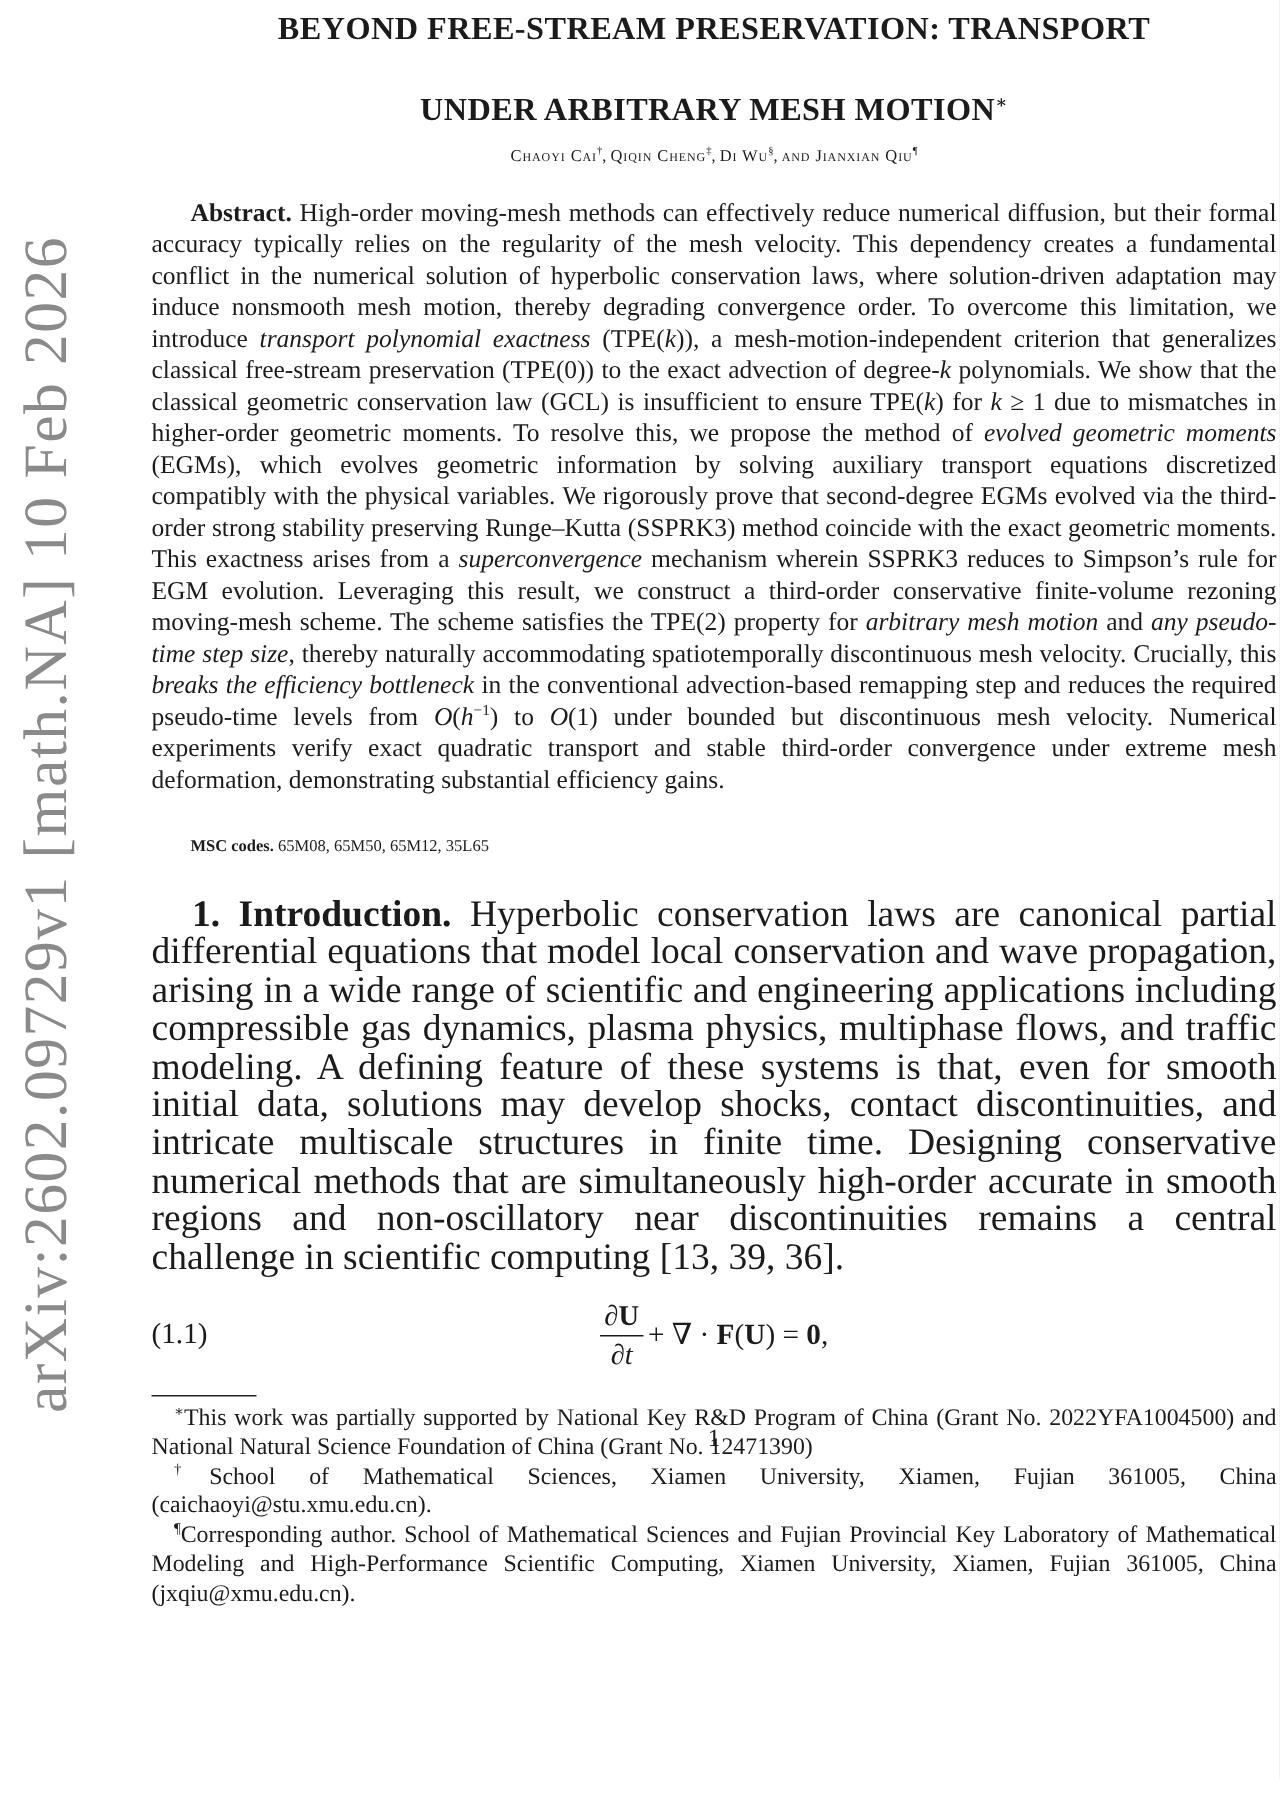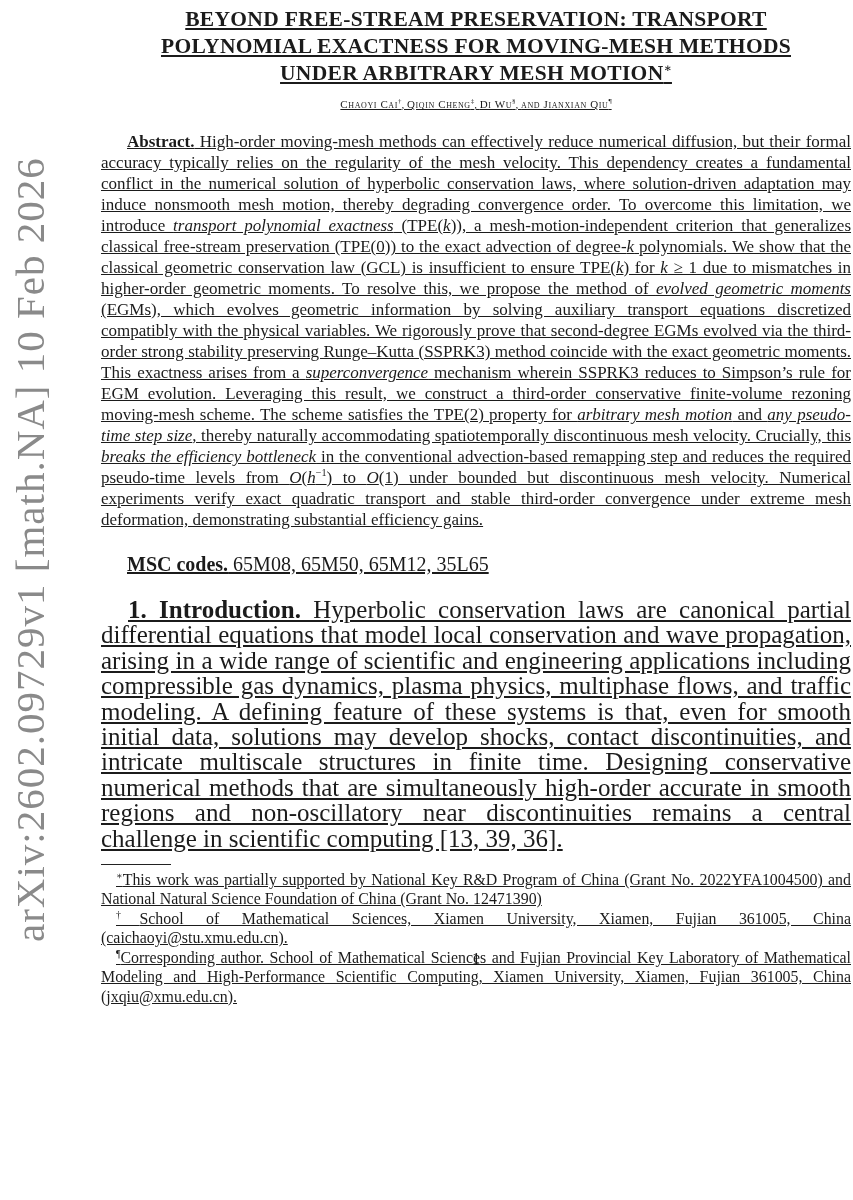--- a/index.html
+++ b/index.html
@@ -19,21 +19,21 @@
     text-align:center;
     font-size:41px;
     letter-spacing:1px;
     color:#8a8a8a;
     white-space:nowrap;
     user-select:none;
   }
   .content{
     position:absolute;
     left:101px;top:0;
-    width:750px;height:979px;text-decoration:underline;
+    width:750px;height:979px;
   }
   sup{font-size:60%;line-height:0;vertical-align:super;}
   .seg-b{font-weight:700;}
   .seg-i{font-style:italic;}
 
   .title{
     margin:6px 0 0 0;
     text-align:center;
     font-size:21.5px;
     line-height:27px;
@@ -51,21 +51,21 @@
 
   .abstract{
     margin:21px 0 0 0;
     font-size:17px;
     line-height:21px;
     text-align:justify;
     text-indent:26px;
   }
   .meta{
     margin:24px 0 0 0;
-    font-size:20px;
+    font-size:11px;
     line-height:21px;
     text-align:justify;
     text-indent:26px;
   }
   .meta + .meta{margin-top:20px;}
 
   .body-par{
     margin:22px 0 0 0;
     font-size:25px;
     line-height:25.4px;
@@ -124,39 +124,49 @@
 <body>
 
 <div class="page">
 
   <div class="arxiv-banner">arXiv:2602.09729v1  [math.NA]  10 Feb 2026</div>
 
   <div class="content">
 
     <h1 class="title">
       <span>BEYOND FREE-STREAM PRESERVATION: TRANSPORT</span><br>
-      <span>POLYNOMIAL EXACTNESS FOR MOVING-MESH METHODS</span><br>
+      <br>
       <span>UNDER ARBITRARY MESH MOTION</span><sup>∗</sup>
     </h1>
 
     <div class="authors">
       <span><span class="sc">Chaoyi Cai</span><sup>†</sup><span>, </span></span>
       <span><span class="sc">Qiqin Cheng</span><sup>‡</sup><span>, </span></span>
       <span><span class="sc">Di Wu</span><sup>§</sup><span>, </span></span>
       <span><span class="sc">and Jianxian Qiu</span><sup>¶</sup><span></span></span>
     </div>
 
     <p class="abstract"><span class="seg-b">Abstract.</span><span>  High-order moving-mesh methods can effectively reduce numerical diffusion, but their formal accuracy typically relies on the regularity of the mesh velocity. This dependency creates a fundamental conflict in the numerical solution of hyperbolic conservation laws, where solution-driven adaptation may induce nonsmooth mesh motion, thereby degrading convergence order. To overcome this limitation, we introduce </span><span class="seg-i">transport polynomial exactness</span><span> (TPE(</span><span class="seg-i">k</span><span>)), a mesh-motion-independent criterion that generalizes classical free-stream preservation (TPE(0)) to the exact advection of degree-</span><span class="seg-i">k</span><span> polynomials. We show that the classical geometric conservation law (GCL) is insufficient to ensure TPE(</span><span class="seg-i">k</span><span>) for </span><span class="seg-i">k</span><span> ≥ 1 due to mismatches in higher-order geometric moments. To resolve this, we propose the method of </span><span class="seg-i">evolved geometric moments</span><span> (EGMs), which evolves geometric information by solving auxiliary transport equations discretized compatibly with the physical variables. We rigorously prove that second-degree EGMs evolved via the third-order strong stability preserving Runge–Kutta (SSPRK3) method coincide with the exact geometric moments. This exactness arises from a </span><span class="seg-i">superconvergence</span><span> mechanism wherein SSPRK3 reduces to Simpson’s rule for EGM evolution. Leveraging this result, we construct a third-order conservative finite-volume rezoning moving-mesh scheme. The scheme satisfies the TPE(2) property for </span><span class="seg-i">arbitrary mesh motion</span><span> and </span><span class="seg-i">any pseudo-time step size</span><span>, thereby naturally accommodating spatiotemporally discontinuous mesh velocity. Crucially, this </span><span class="seg-i">breaks the efficiency bottleneck</span><span> in the conventional advection-based remapping step and reduces the required pseudo-time levels from </span><span class="seg-i">O</span><span>(</span><span class="seg-i">h</span><sup>−1</sup><span>) to </span><span class="seg-i">O</span><span>(1) under bounded but discontinuous mesh velocity. Numerical experiments verify exact quadratic transport and stable third-order convergence under extreme mesh deformation, demonstrating substantial efficiency gains.</span></p>
 
     <p class="meta"><span class="seg-b">MSC codes.</span><span>  65M08, 65M50, 65M12, 35L65</span></p>
 
 
     <p class="body-par"><span class="seg-b">1. Introduction.</span><span> Hyperbolic conservation laws are canonical partial differential equations that model local conservation and wave propagation, arising in a wide range of scientific and engineering applications including compressible gas dynamics, plasma physics, multiphase flows, and traffic modeling. A defining feature of these systems is that, even for smooth initial data, solutions may develop shocks, contact discontinuities, and intricate multiscale structures in finite time. Designing conservative numerical methods that are simultaneously high-order accurate in smooth regions and non-oscillatory near discontinuities remains a central challenge in scientific computing [13, 39, 36].</span></p>
 
 
+    <div class="equation">
+      <span class="eq-label">(1.1)</span>
+      <span class="eq-body">
+        <span class="frac">
+          <span class="num"><span class="seg-i">∂</span><span class="seg-b">U</span></span>
+          <span class="den"><span class="seg-i">∂t</span></span>
+        </span>
+        <span><span> + ∇ · </span><span class="seg-b">F</span><span>(</span><span class="seg-b">U</span><span>) = </span><span class="seg-b">0</span><span>,</span></span>
+      </span>
+    </div>
 
     <div class="footnote-rule"></div>
 
     <div class="footnotes">
       <p class="footnote"><sup>∗</sup><span>This work was partially supported by National Key R&amp;D Program of China (Grant No. 2022YFA1004500) and National Natural Science Foundation of China (Grant No. 12471390)</span></p>
       <p class="footnote"><sup>†</sup><span>School of Mathematical Sciences, Xiamen University, Xiamen, Fujian 361005, China (caichaoyi@stu.xmu.edu.cn).</span></p>
       <p class="footnote"><sup>¶</sup><span>Corresponding author. School of Mathematical Sciences and Fujian Provincial Key Laboratory of Mathematical Modeling and High-Performance Scientific Computing, Xiamen University, Xiamen, Fujian 361005, China (jxqiu@xmu.edu.cn).</span></p>
     </div>
 
     <div class="page-number">1</div>

